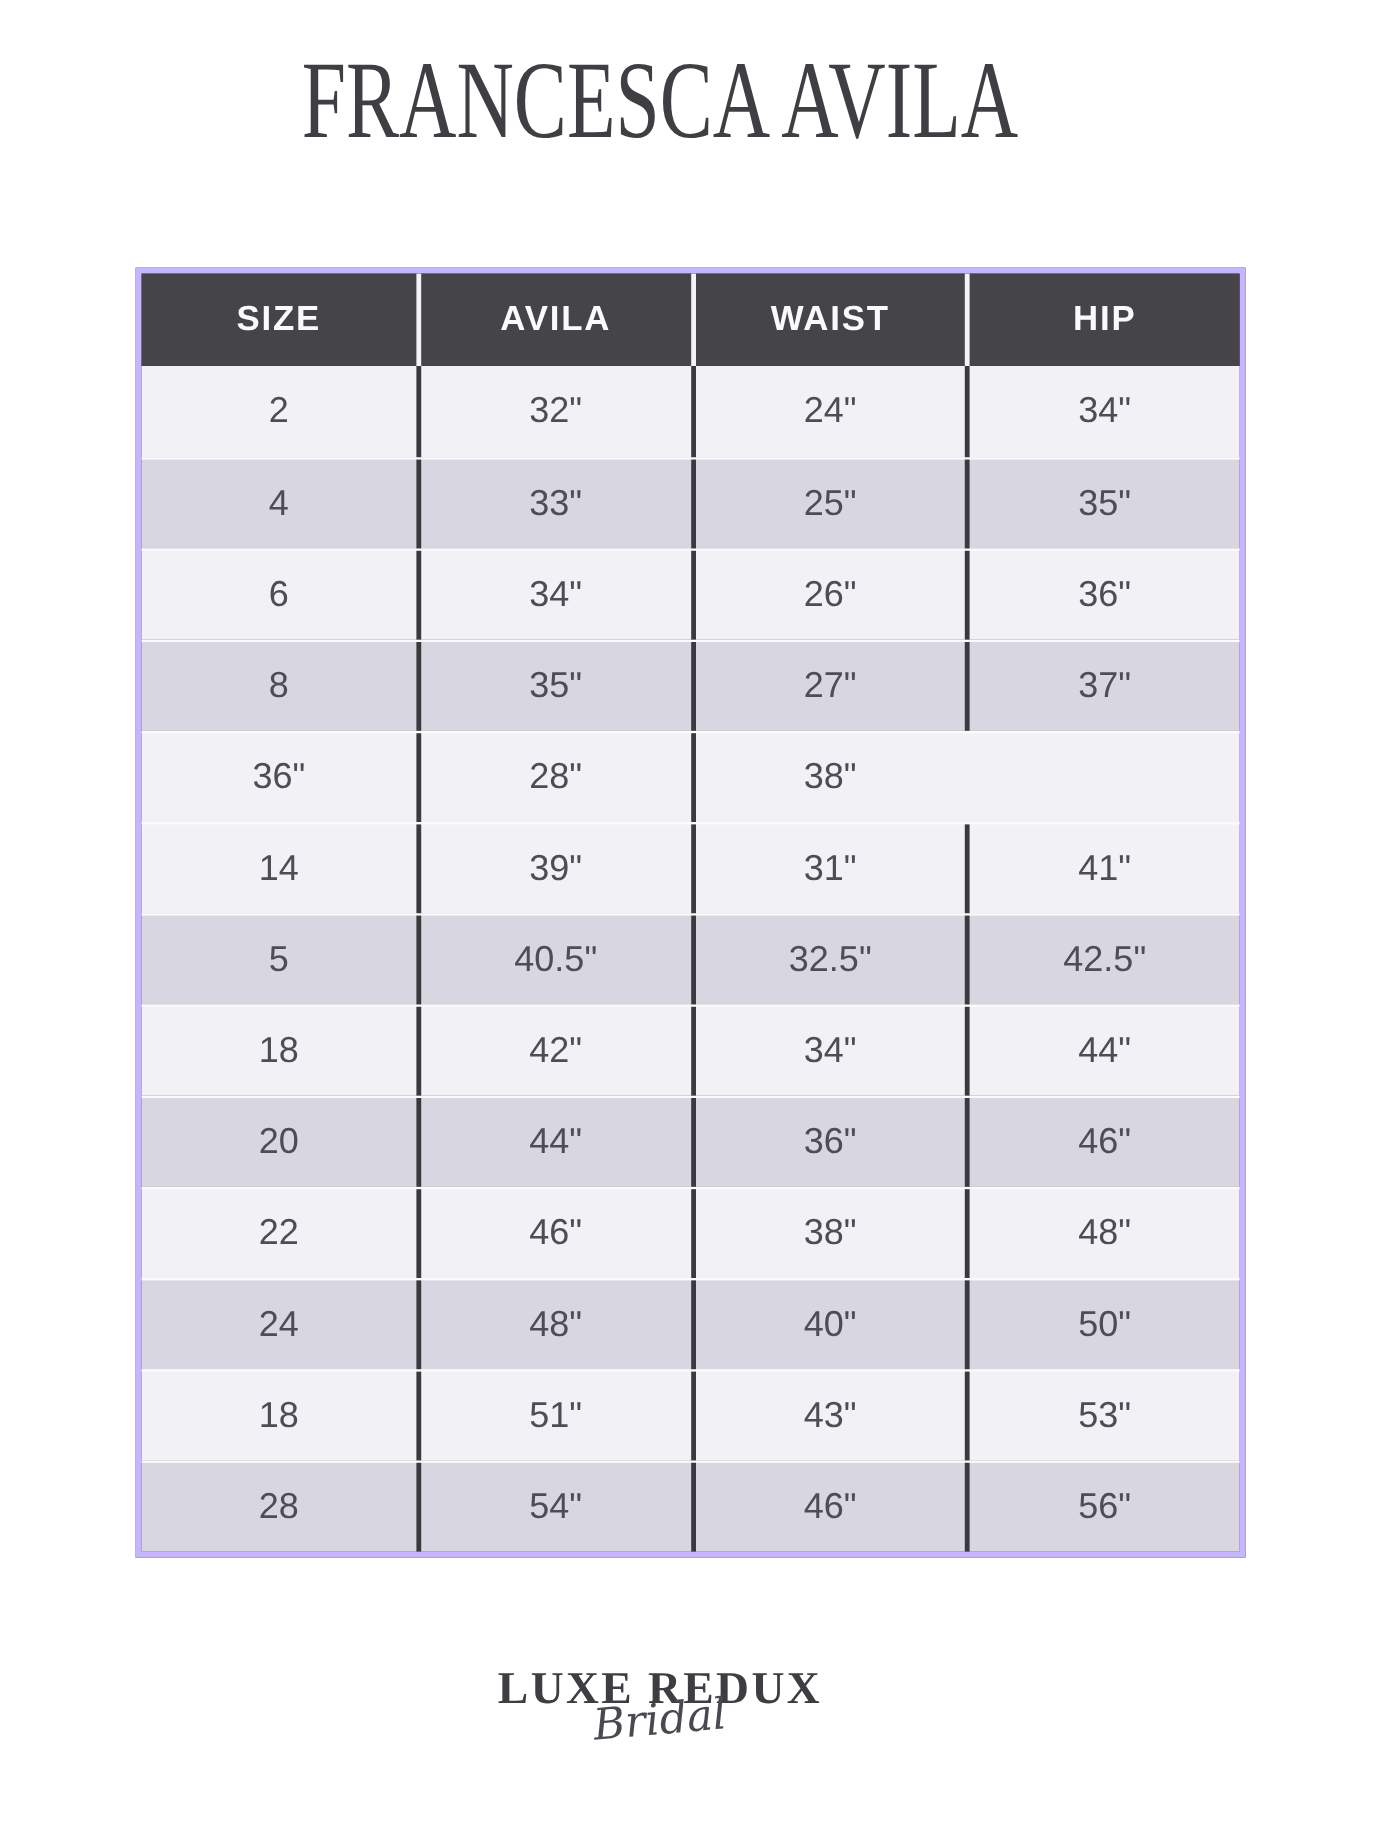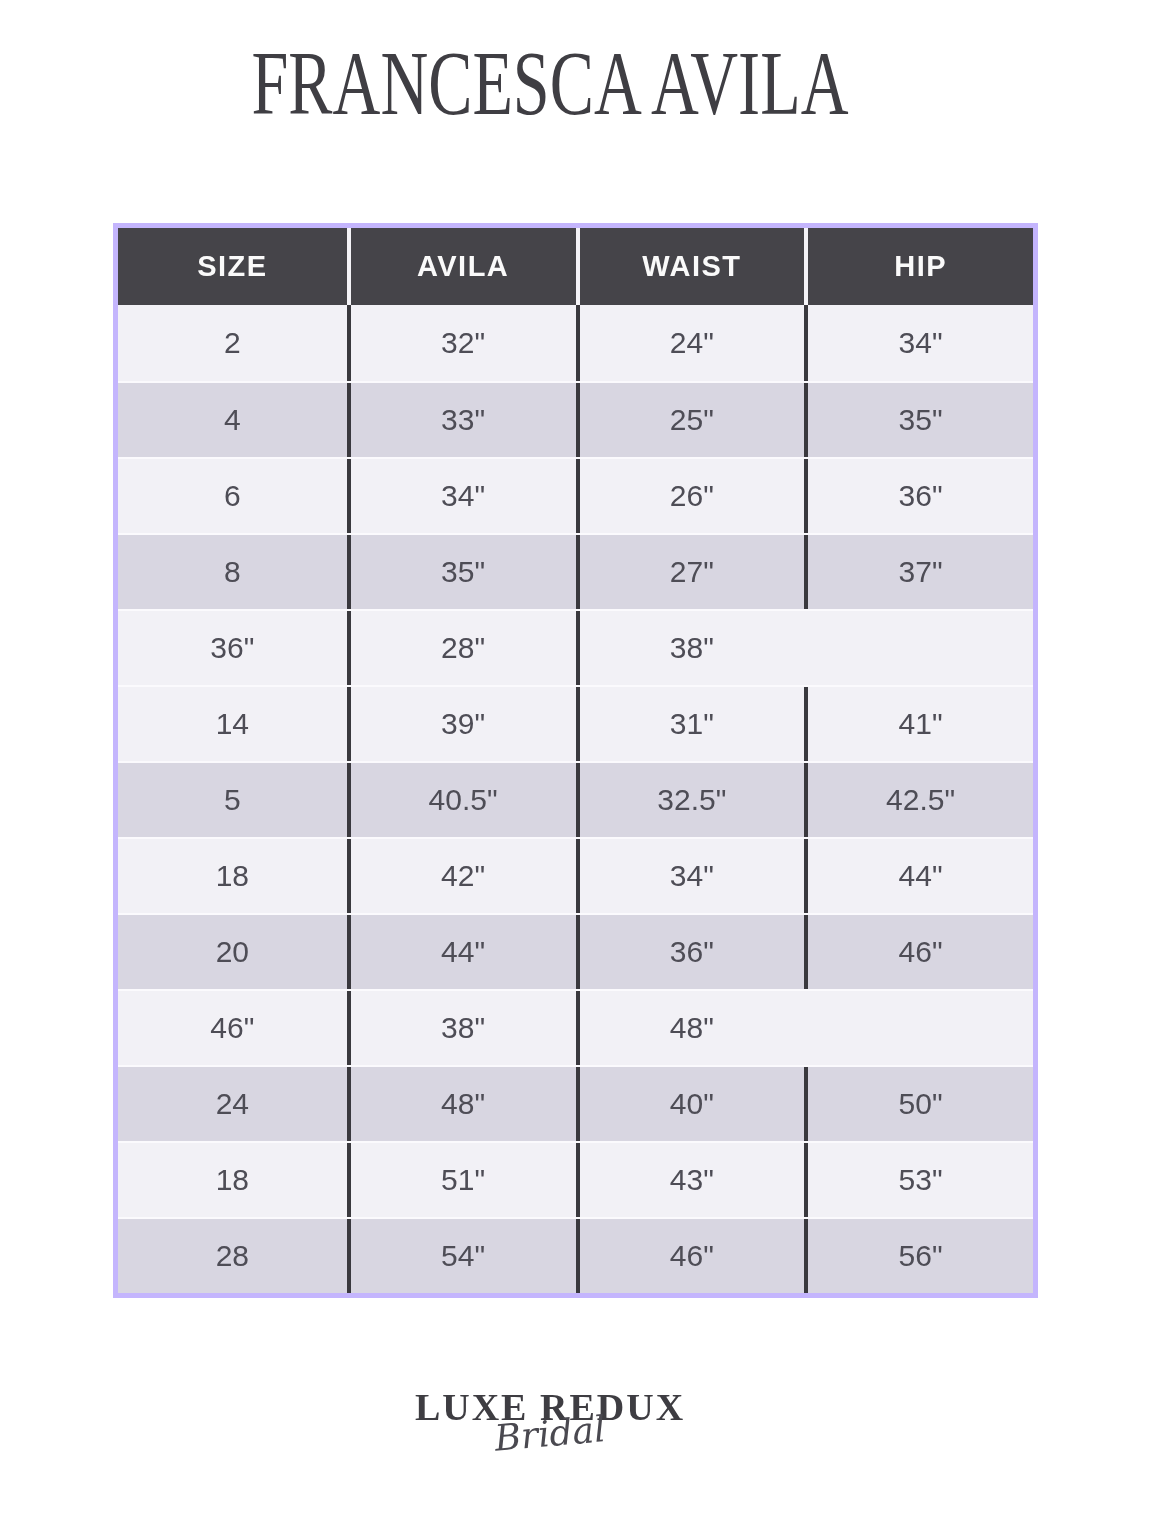--- a/index.html
+++ b/index.html
@@ -162,20 +162,21 @@
           <div class="td">34"</div>
           <div class="td">44"</div>
         </div>
         <div class="tr dark">
           <div class="td">20</div>
           <div class="td">44"</div>
           <div class="td">36"</div>
           <div class="td">46"</div>
         </div>
         <div class="tr light">
+          <div class="td">22</div>
           <div class="td">46"</div>
           <div class="td">38"</div>
           <div class="td">48"</div>
         </div>
         <div class="tr dark">
           <div class="td">24</div>
           <div class="td">48"</div>
           <div class="td">40"</div>
           <div class="td">50"</div>
         </div>

